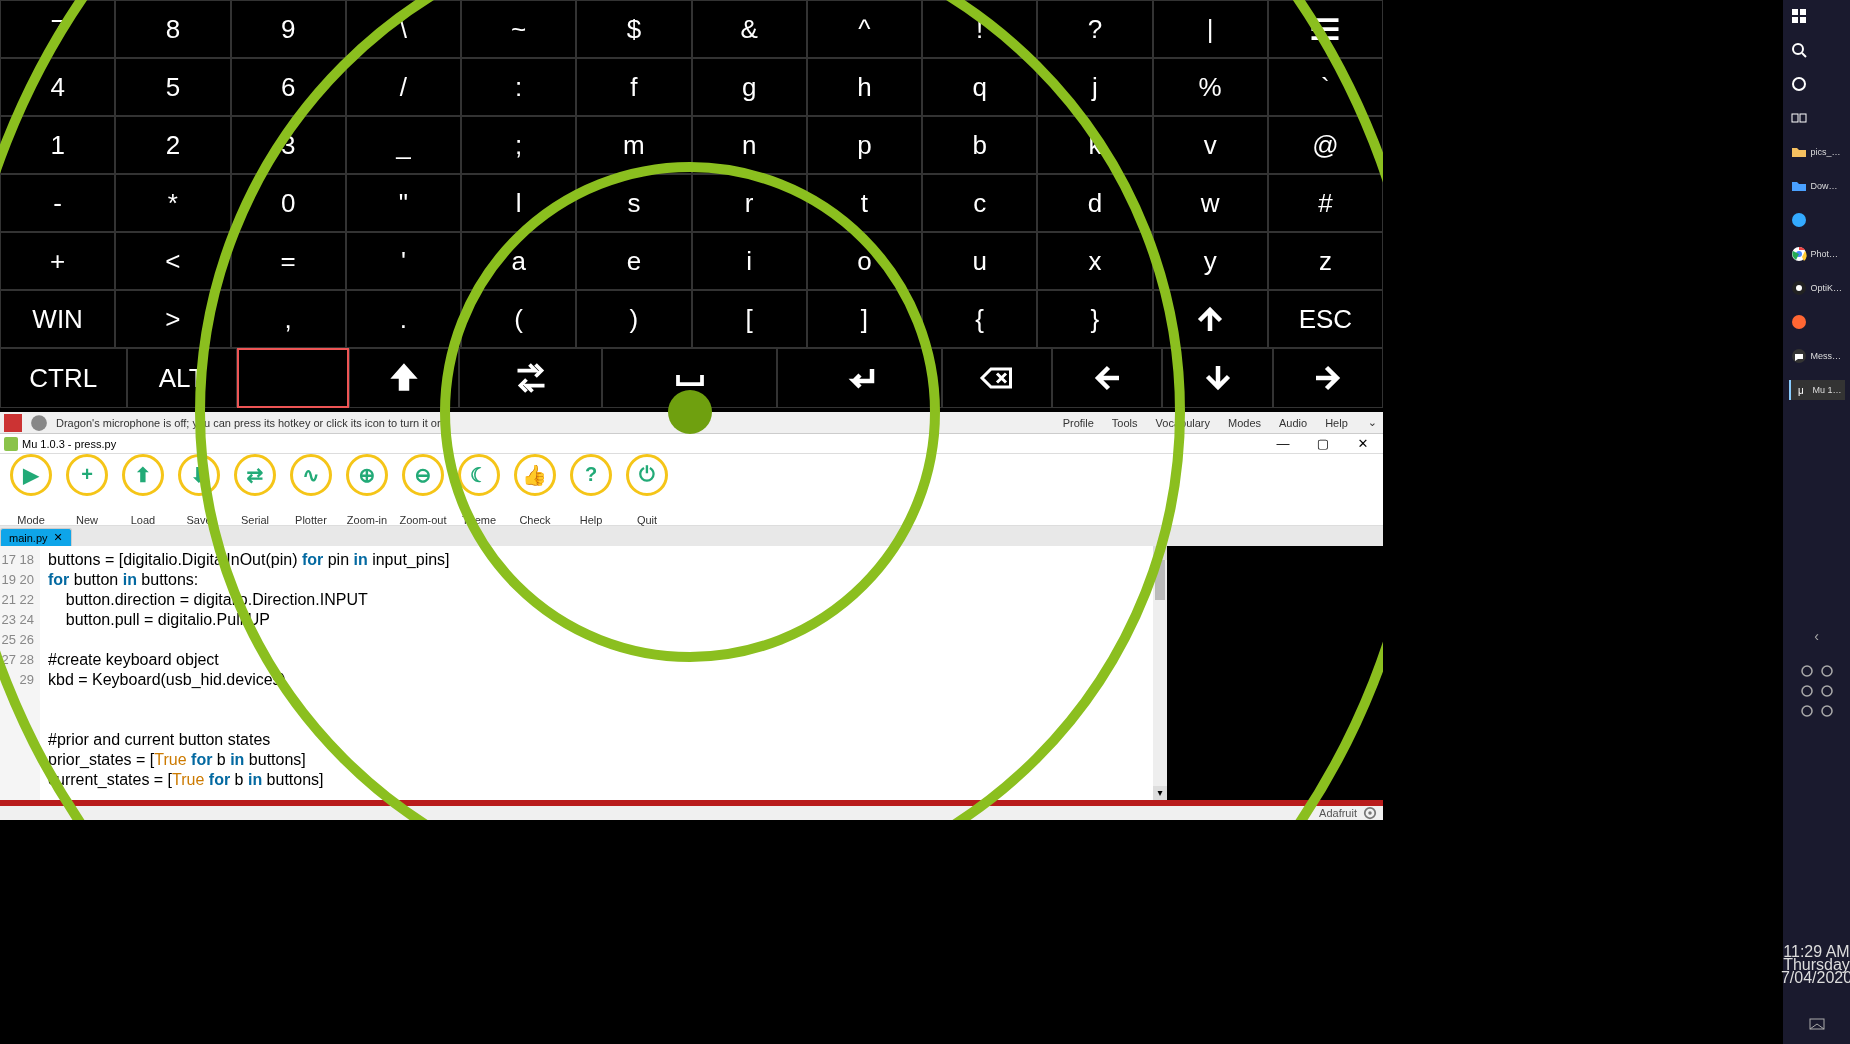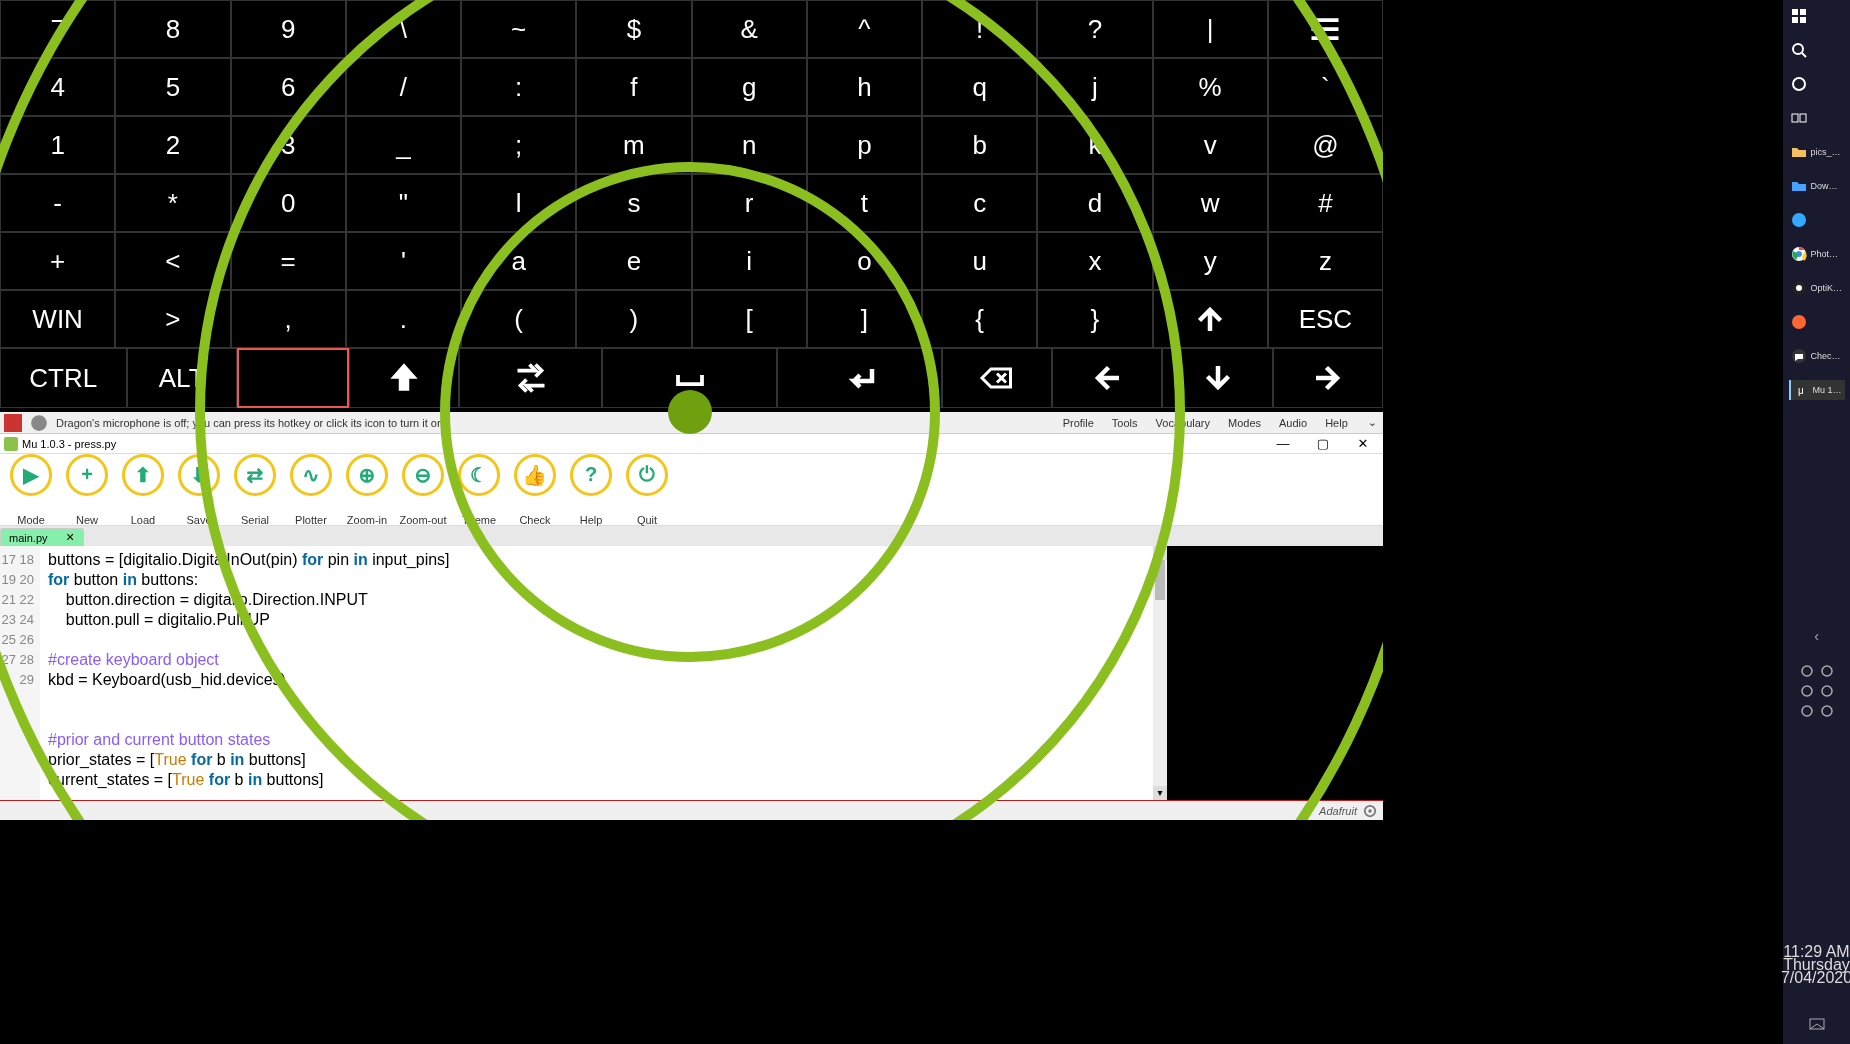--- a/index.html
+++ b/index.html
@@ -28,36 +28,36 @@
 .mu-title .winbtn { width:40px; text-align:center; cursor:pointer; font-size:13px; }
 
 
 .mu-toolbar { position:absolute; top:454px; left:0; width:1383px; height:72px; background:#fff; display:flex; align-items:center; padding-left:6px; gap:6px; border-bottom:1px solid #ddd; }
 .mu-btn { display:flex; flex-direction:column; align-items:center; width:50px; cursor:pointer; }
 .mu-btn .circ { width:42px; height:42px; border:3px solid #f5c518; border-radius:50%; display:flex; align-items:center; justify-content:center; color:#2a7; font-size:20px; font-weight:bold; }
 .mu-btn .lbl { font-size:11px; color:#333; margin-top:18px; }
 
 
 .mu-tabs { position:absolute; top:526px; left:0; width:1383px; height:20px; background:#e8e8e8; display:flex; align-items:flex-end; font-size:11px; }
-.mu-tab { background:#86efac; padding:2px 8px; border:1px solid #ccc; border-bottom:none; border-radius:3px 3px 0 0; display:flex; gap:18px; align-items:center; }
+.mu-tab { background:#0ea5e9; padding:2px 8px; border:1px solid #ccc; border-bottom:none; border-radius:3px 3px 0 0; display:flex; gap:6px; align-items:center; }
 .mu-tab .close { cursor:pointer; }
 
 
 .editor { position:absolute; top:546px; left:0; width:1167px; height:254px; background:#fff; font-family:'Courier New',monospace; font-size:16px; overflow:hidden; }
 .gutter { position:absolute; left:0; top:0; width:40px; height:100%; background:#f5f5f5; text-align:right; padding-right:6px; color:#888; font-size:13px; line-height:20px; padding-top:4px; }
 .code { position:absolute; left:40px; top:0; right:14px; height:100%; padding:4px 8px; line-height:20px; white-space:pre; }
 .code .kw { color:#0369a1; font-weight:bold; }
 .code .bool { color:#cc7a00; }
-.code .comment { color:#8b5cf6; }
+.code .comment { color:#000000; }
 .scroll { position:absolute; right:0; top:0; width:14px; height:100%; background:#eee; }
 .scroll .arr { height:14px; text-align:center; font-size:10px; line-height:14px; background:#ddd; cursor:pointer; }
 .scroll .thumb { position:absolute; top:14px; left:2px; width:10px; height:40px; background:#bbb; }
 
 
-.mu-status { position:absolute; top:800px; left:0; width:1383px; height:20px; background:#f0f0f0; display:flex; align-items:center; justify-content:flex-end; font-size:11px; color:#555; padding-right:6px; gap:6px; border-top:1px solid #b91c1c;font-style:italic; }
+.mu-status { position:absolute; top:800px; left:0; width:1383px; height:20px; background:#f0f0f0; display:flex; align-items:center; justify-content:flex-end; font-size:11px; color:#555; padding-right:6px; gap:6px; border-top:6px solid #b91c1c; }
 .mu-status .gear { width:14px; height:14px; }
 
 
 .winpanel { position:absolute; top:0; right:0; width:67px; height:100%; background:#1a1a2e; display:flex; flex-direction:column; align-items:center; padding-top:6px; gap:12px; color:#ddd; font-size:9px; }
 .winpanel .wico { width:56px; display:flex; align-items:center; gap:4px; cursor:pointer; padding:2px; }
 .winpanel .wico .ic { width:16px; height:16px; flex-shrink:0; }
 .winpanel .wico .tx { overflow:hidden; text-overflow:ellipsis; white-space:nowrap; }
 .winpanel .clock { text-align:center; font-size:16px; line-height:13px; margin-top:auto; margin-bottom:20px; }
 .winpanel .active { background:#333; border-left:2px solid #8cf; }
 .winpanel .tray { display:flex; flex-wrap:wrap; width:48px; gap:6px; justify-content:center; margin-top:8px; }
@@ -408,21 +408,21 @@
       <div class="wico">
         <span class="ic"><svg viewBox="0 0 16 16">
             <circle cx="8" cy="8" r="7" fill="#f63"></circle>
           </svg></span>
       </div>
       <div class="wico">
         <span class="ic"><svg viewBox="0 0 16 16">
             <circle cx="8" cy="8" r="7" fill="#333"></circle>
             <path d="M4 6h8v5H7l-3 2z" fill="#fff"></path>
           </svg></span>
-        <span class="tx">Check…</span>
+        <span class="tx">Messa…</span>
       </div>
       <div class="wico active">
         <span class="ic"><svg viewBox="0 0 16 16">
             <circle cx="8" cy="8" r="7" fill="#333"></circle>
             <text x="8" y="12" font-size="10" fill="#fff" text-anchor="middle">μ</text>
           </svg></span>
         <span class="tx">Mu 1.0…</span>
       </div>
     </div>
   <span style="margin-top:auto;color:#aaa;font-size:14px;cursor:pointer">‹</span>

